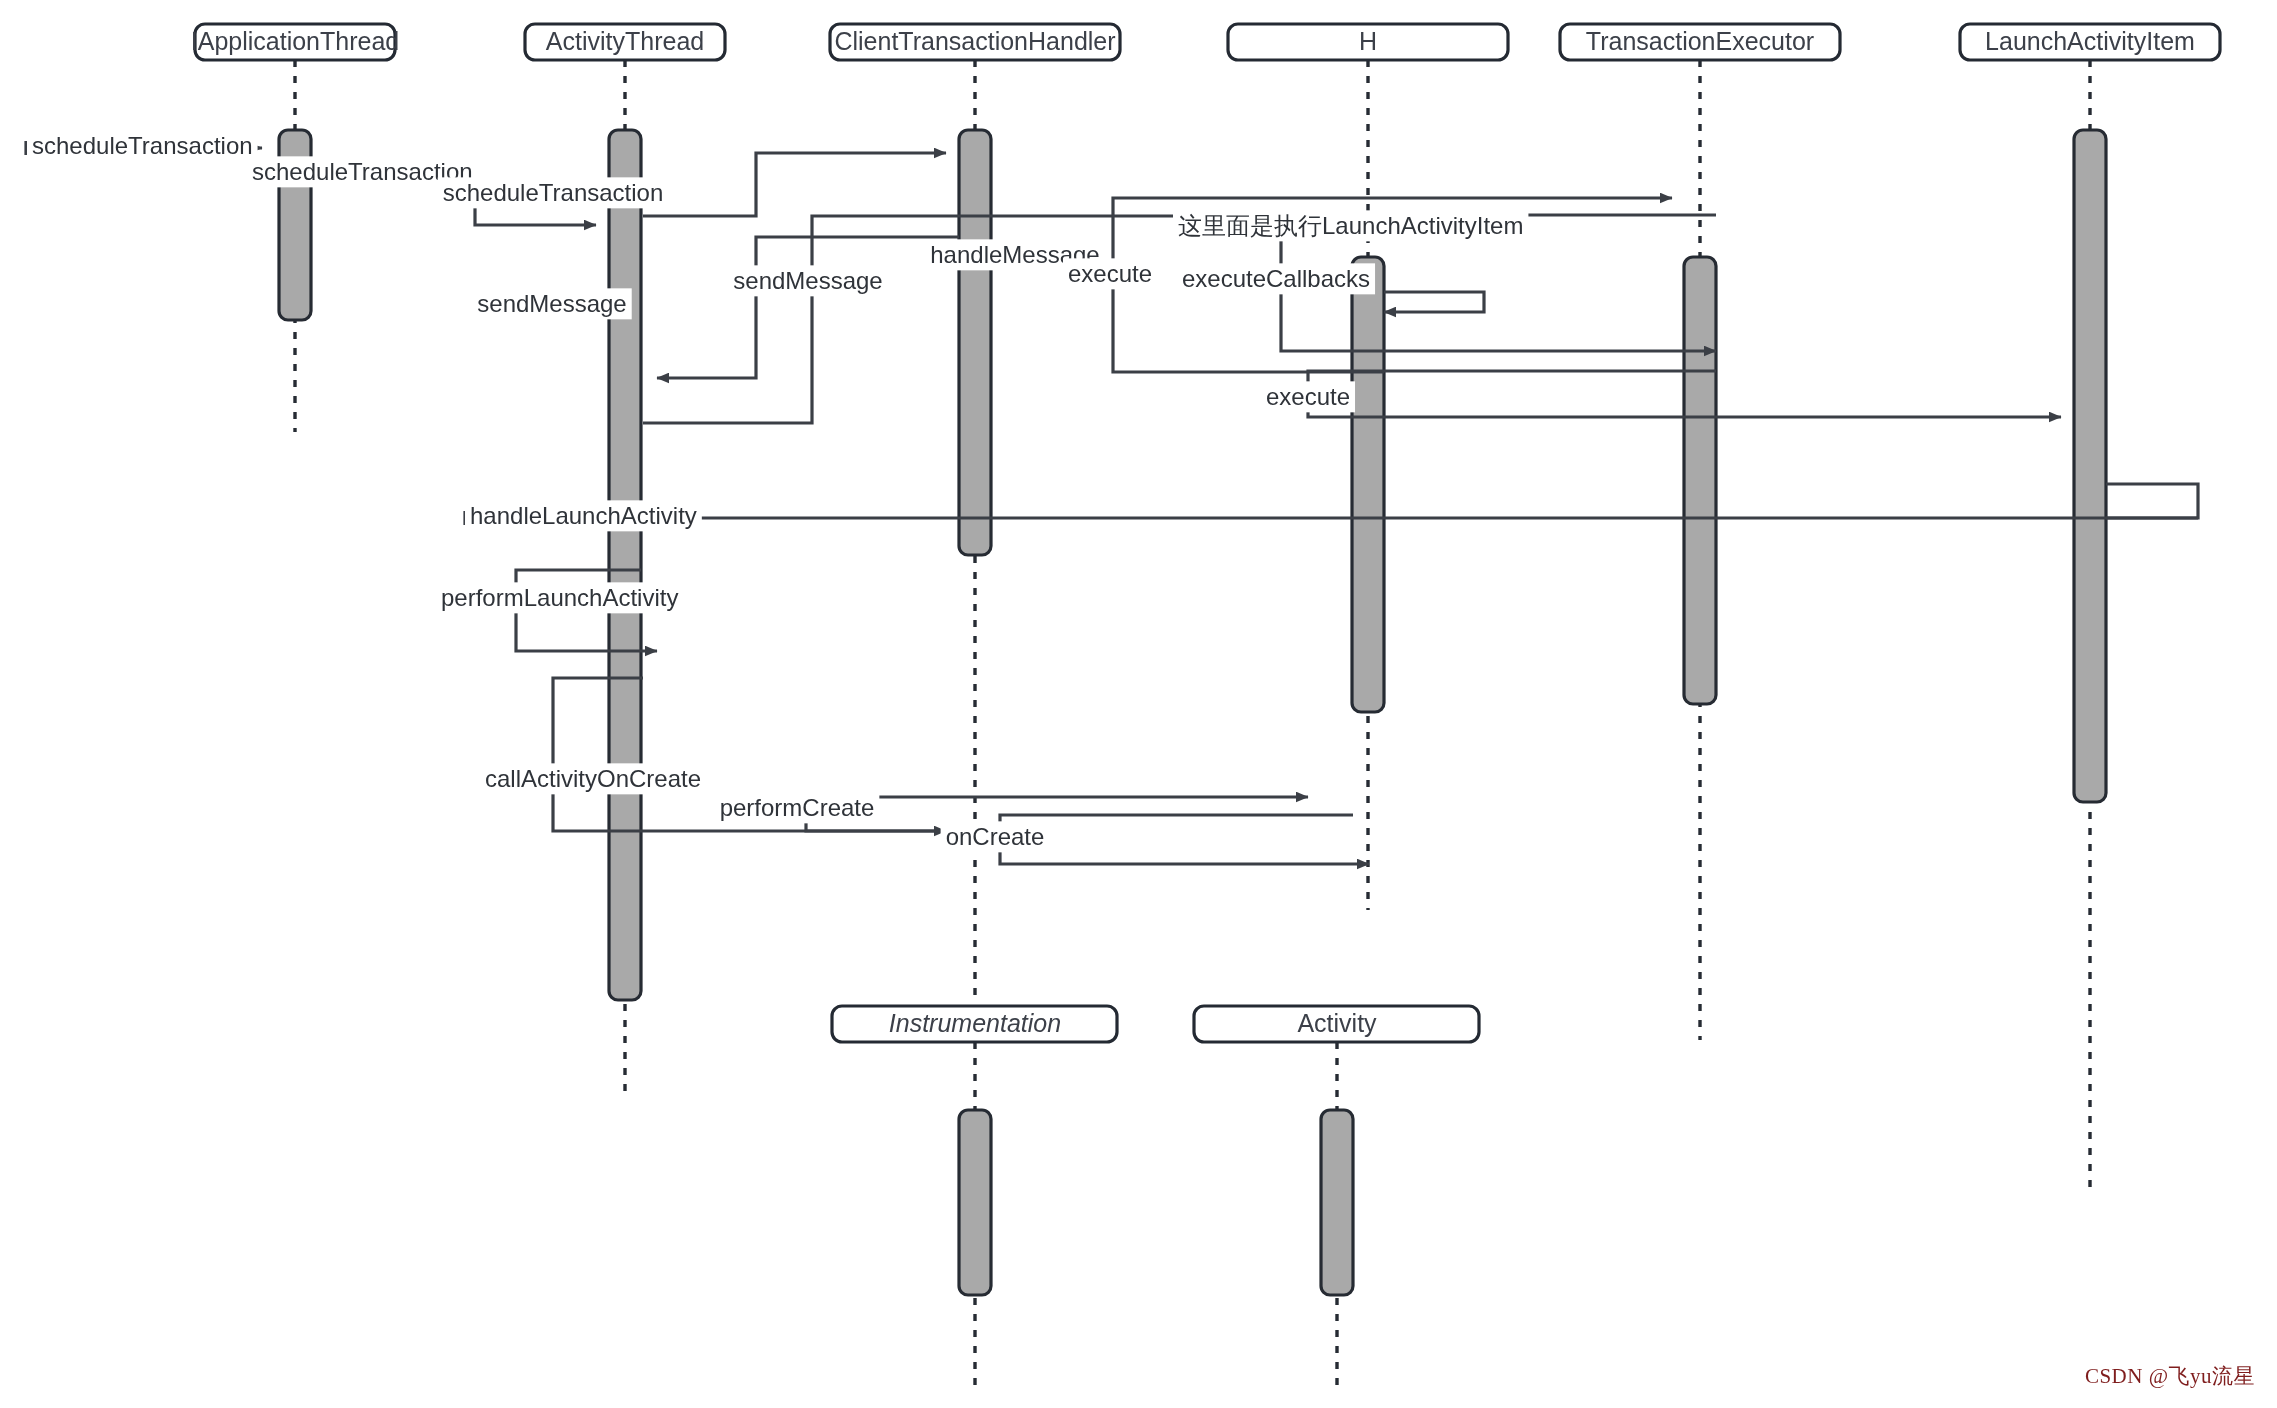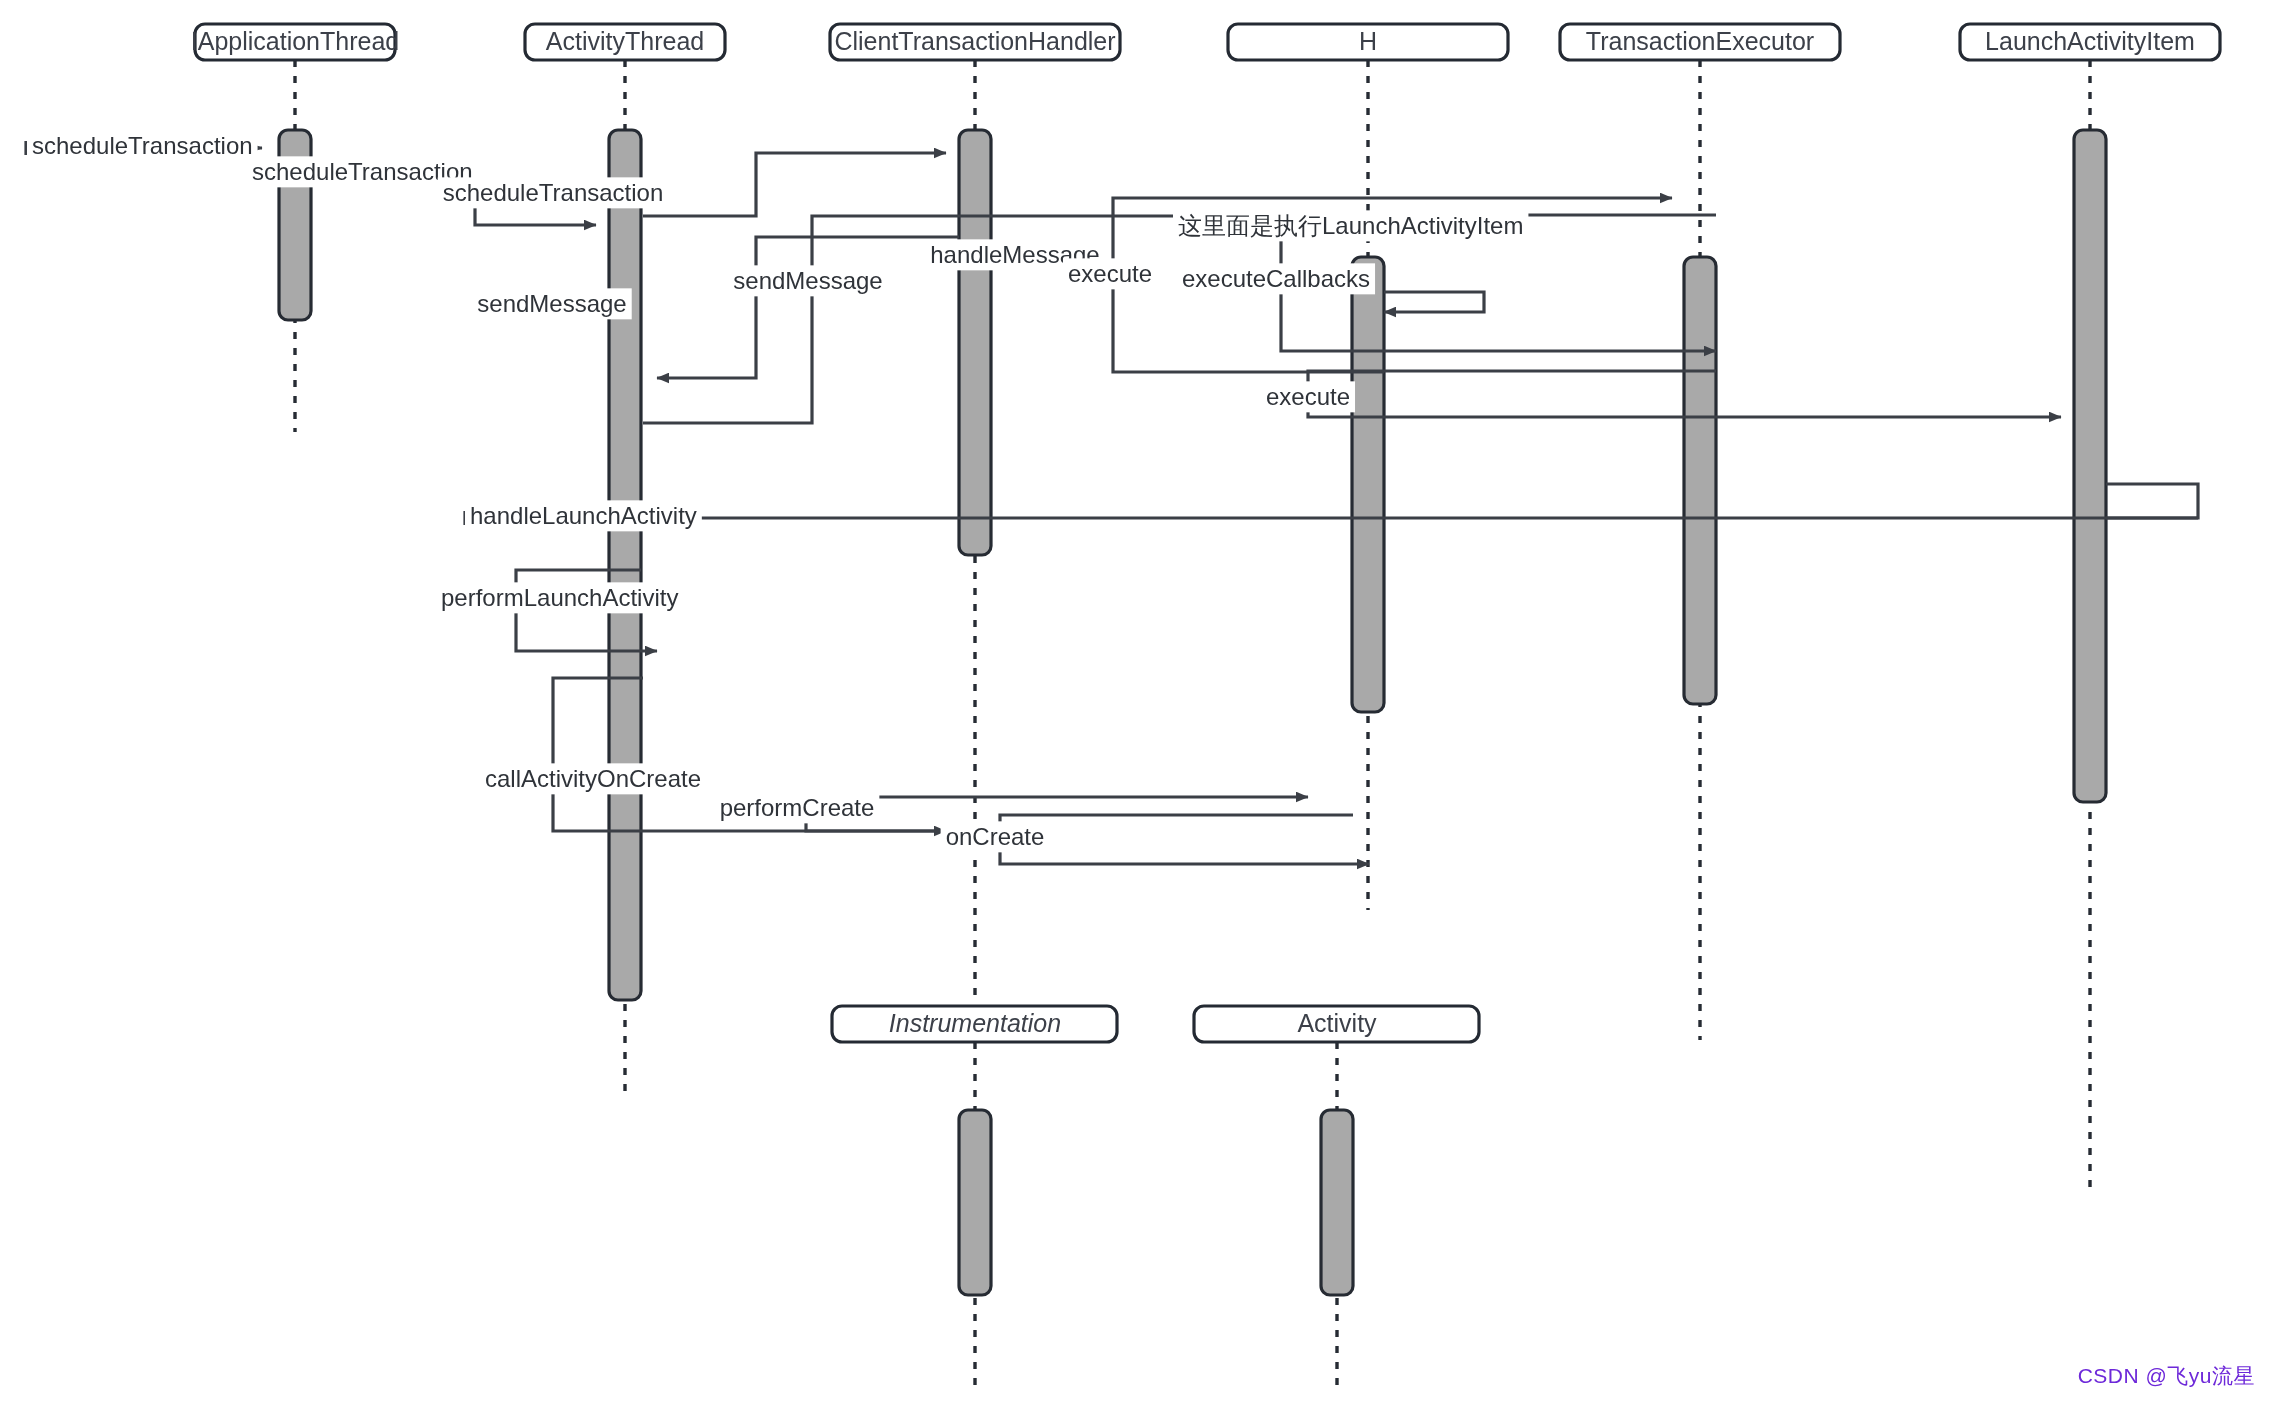--- a/index.html
+++ b/index.html
@@ -70,23 +70,23 @@
     font-size: 24px;
     fill: #2f3339;
     text-anchor: start;
     dominant-baseline: middle;
   }
   .label-bg { fill: #ffffff; }
   .watermark {
     position: absolute;
     right: 22px;
     bottom: 18px;
-    font-family: Liberation Sans, sans-serif;
+    font-family: Liberation Serif, serif;
     font-size: 21px;
-    color: #6d28d9;
+    color: #7f1d1d;
     letter-spacing: 0.5px;
     user-select: none;
   }
 </style>
 </head>
 <body>
 
 <div id="stage">
 
   <svg id="diagram-svg" viewBox="0 0 2277 1408">

